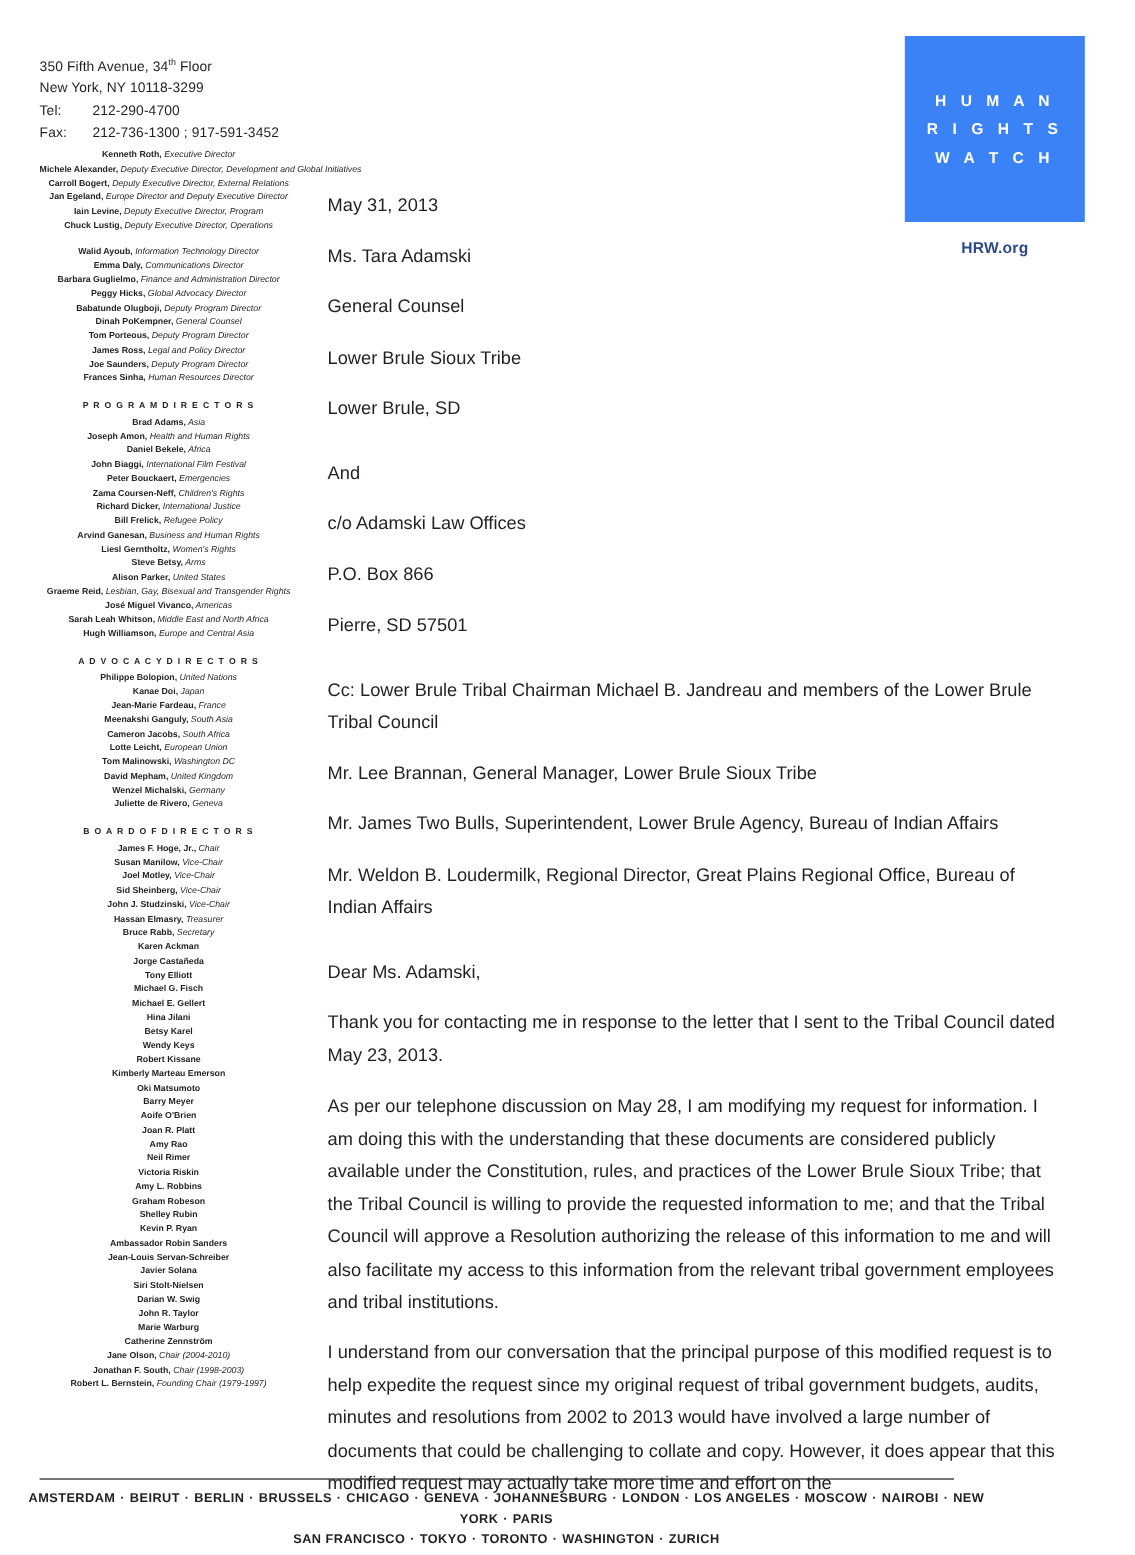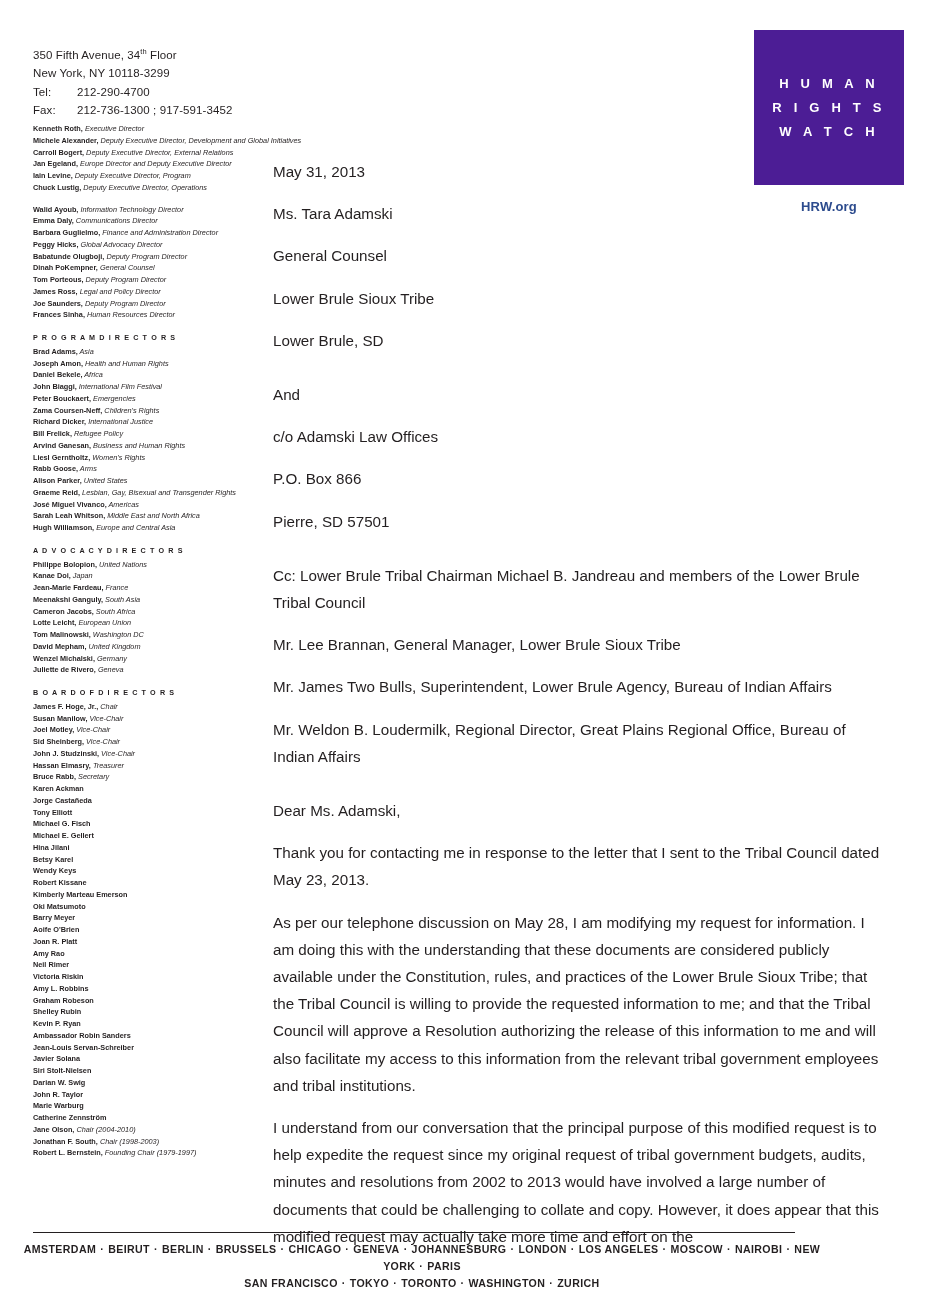--- a/index.html
+++ b/index.html
@@ -40,21 +40,21 @@
   }
   sup { font-size: 0.65em; vertical-align: super; }
 
   
   .logo-box {
     position: absolute;
     left: 754px;
     top: 30px;
     width: 150px;
     height: 155px;
-    background: #4c1d95;
+    background: #3b82f6;
   }
   .logo-box .logo-text {
     position: absolute;
     left: 0;
     right: 0;
     top: 50%;
     transform: translateY(-50%);
     text-align: center;
     color: #ffffff;
     font-size: 13px;
@@ -76,20 +76,21 @@
 
   
   .staff-col {
     position: absolute;
     left: 33px;
     top: 123px;
     width: 215px;
     font-size: 7.3px;
     line-height: 11.75px;
     color: #231f20;
+    text-align: center;
   }
   .staff-col .entry { white-space: nowrap; }
   .staff-col .nm { font-weight: bold; }
   .staff-col .ttl { font-style: italic; }
   .staff-col .group-head {
     font-weight: bold;
     letter-spacing: 1.1px;
     font-size: 7.2px;
     margin-top: 11px;
     margin-bottom: 2px;
@@ -181,21 +182,21 @@
         <div class="entry"><span class="nm">Brad Adams,</span><span class="ttl"> Asia</span></div>
         <div class="entry"><span class="nm">Joseph Amon,</span><span class="ttl"> Health and Human Rights</span></div>
         <div class="entry"><span class="nm">Daniel Bekele,</span><span class="ttl"> Africa</span></div>
         <div class="entry"><span class="nm">John Biaggi,</span><span class="ttl"> International Film Festival</span></div>
         <div class="entry"><span class="nm">Peter Bouckaert,</span><span class="ttl"> Emergencies</span></div>
         <div class="entry"><span class="nm">Zama Coursen-Neff,</span><span class="ttl"> Children's Rights</span></div>
         <div class="entry"><span class="nm">Richard Dicker,</span><span class="ttl"> International Justice</span></div>
         <div class="entry"><span class="nm">Bill Frelick,</span><span class="ttl"> Refugee Policy</span></div>
         <div class="entry"><span class="nm">Arvind Ganesan,</span><span class="ttl"> Business and Human Rights</span></div>
         <div class="entry"><span class="nm">Liesl Gerntholtz,</span><span class="ttl"> Women's Rights</span></div>
-        <div class="entry"><span class="nm">Rabb Goose,</span><span class="ttl"> Arms</span></div>
+        <div class="entry"><span class="nm">Steve Betsy,</span><span class="ttl"> Arms</span></div>
         <div class="entry"><span class="nm">Alison Parker,</span><span class="ttl"> United States</span></div>
         <div class="entry"><span class="nm">Graeme Reid,</span><span class="ttl"> Lesbian, Gay, Bisexual and Transgender Rights</span></div>
         <div class="entry"><span class="nm">José Miguel Vivanco,</span><span class="ttl"> Americas</span></div>
         <div class="entry"><span class="nm">Sarah Leah Whitson,</span><span class="ttl"> Middle East and North Africa</span></div>
         <div class="entry"><span class="nm">Hugh Williamson,</span><span class="ttl"> Europe and Central Asia</span></div>
       </div>
     <div class="group-head">A D V O C A C Y   D I R E C T O R S</div>
     <div>
         <div class="entry"><span class="nm">Philippe Bolopion,</span><span class="ttl"> United Nations</span></div>
         <div class="entry"><span class="nm">Kanae Doi,</span><span class="ttl"> Japan</span></div>

